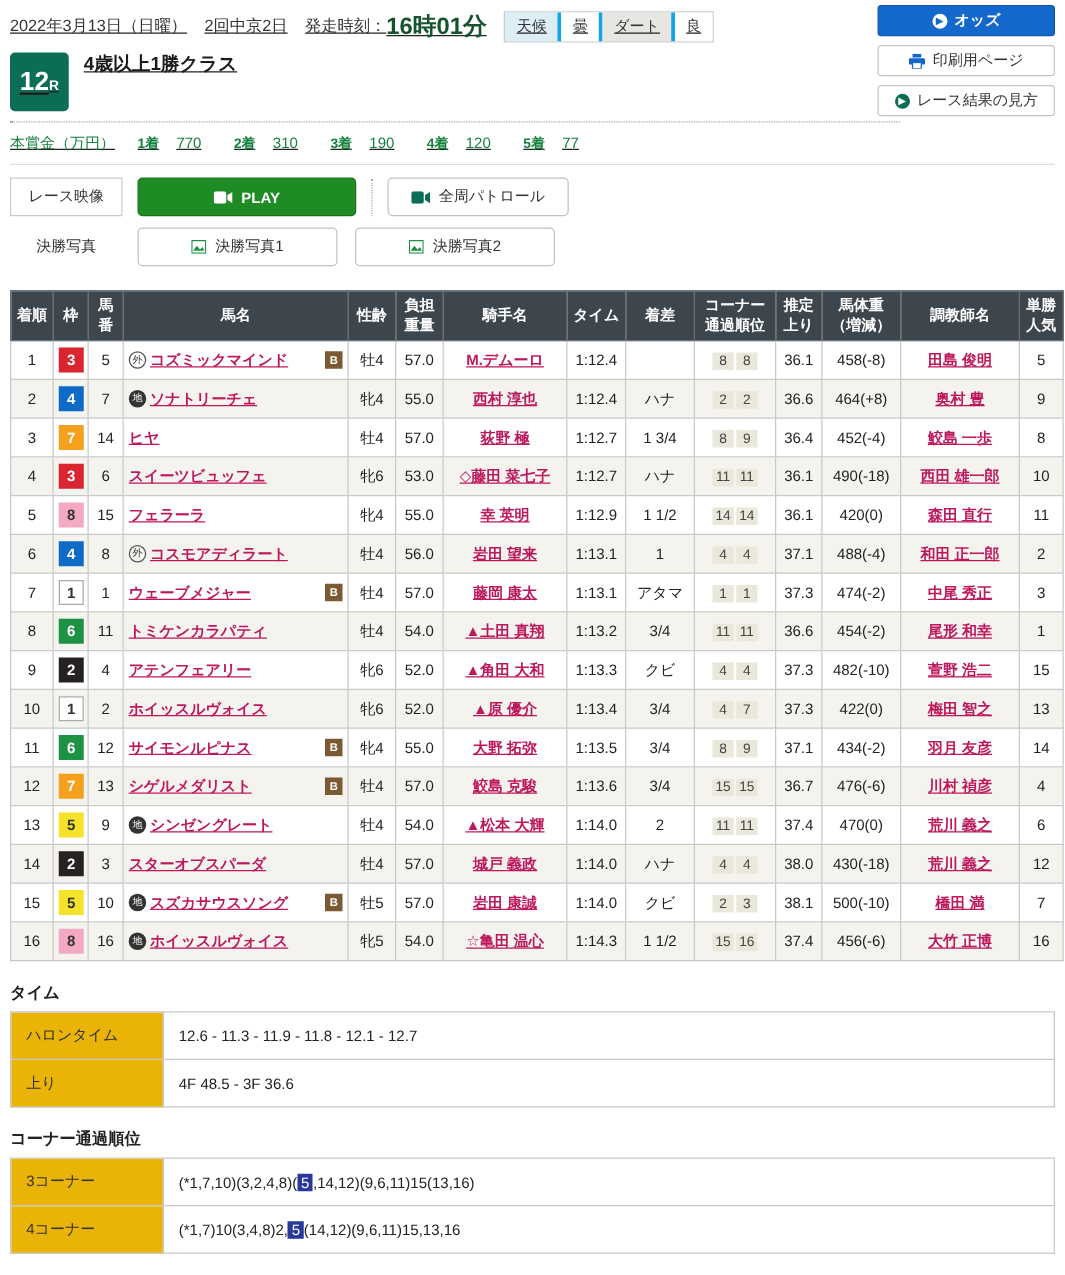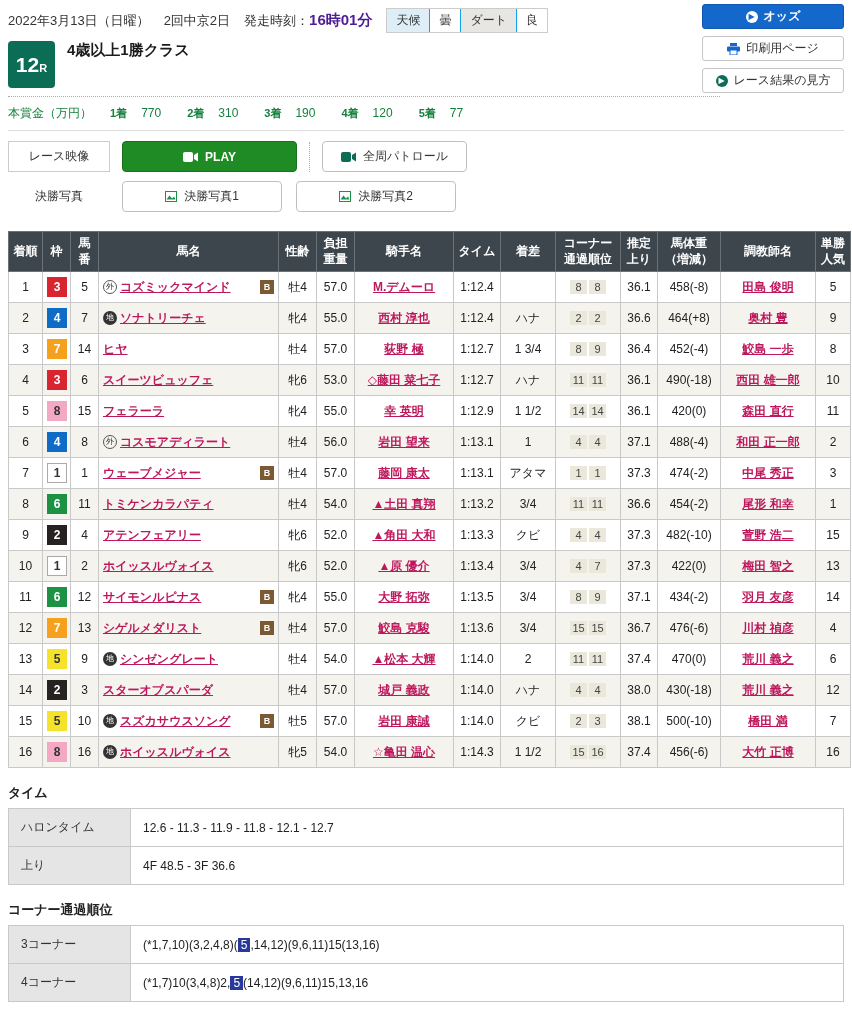--- a/index.html
+++ b/index.html
@@ -4,25 +4,25 @@
 <style>
   * { box-sizing: border-box; margin: 0; padding: 0; }
   body {
     width: 852px; height: 1020px; background: #fff;
     font-family: "Liberation Sans", "DejaVu Sans", sans-serif;
     color: #222; font-size: 12px; position: relative; overflow: hidden;
   }
   a.hlink { color: #be185d; text-decoration: underline; cursor: pointer; font-weight: bold; }
 
   
-  .top-area { position: relative; padding: 8px 8px 0 8px; }
+  .top-area { position: relative; padding: 8px 8px 0 8px; text-decoration: underline; }
   .date-row { display: flex; align-items: center; font-size: 13px; color: #333; }
-  .date-row .strong { font-weight: bold; font-size: 15px; color: #4c1d95; }
+  .date-row .strong { font-weight: bold; font-size: 19px; color: #14532d; }
   .cond-badges { display: flex; margin-left: 14px; border: 1px solid #ccc; }
-  .cond-badges span { padding: 3px 9px; font-size: 12px; border-right: 1px solid #0ea5e9; background:#fff; }
+  .cond-badges span { padding: 3px 9px; font-size: 12px; border-right: 3px solid #0ea5e9; background:#fff; }
   .cond-badges span:last-child { border-right: none; }
   .badge-label-blue { background: #ddeef7 !important; }
   .badge-label-gray { background: #e8e6e2 !important; }
 
   .right-buttons { position: absolute; top: 4px; right: 8px; width: 142px; }
   .btn { display: flex; align-items: center; justify-content: center; gap: 6px;
          width: 142px; height: 25px; border-radius: 3px; font-size: 12px;
          margin-bottom: 7px; cursor: pointer; }
   .btn-odds { background: #1568cb; color: #fff; font-weight: bold; border: 1px solid #1157ad; }
   .btn-white { background: #fff; color: #333; border: 1px solid #c5c5c5; }
@@ -44,21 +44,21 @@
   .dotted-sep { width: 712px; border-bottom: 1px dotted #aaa; margin: 8px 0 0 0; }
   .prize-row { display: flex; align-items: center; width: 712px; padding: 8px 0; font-size: 12px; color: #15803d; }
   .prize-row .plabel { margin-right: 18px; }
   .prize-pair { display: flex; align-items: baseline; margin-right: 26px; }
   .prize-pair .rk { font-size: 11px; font-weight: bold; margin-right: 14px; }
   .solid-sep { border-bottom: 1px solid #ddd; margin: 0; }
 
   
   .media-area { padding: 10px 8px 6px 8px; }
   .media-row { display: flex; align-items: center; margin-bottom: 9px; }
-  .media-label { border: 1px solid #ccc; padding: 6px 0; width: 102px; text-align: center;
+  .media-label { border: 1px solid #ccc; padding: 6px 0; width: 90px; text-align: center;
                  font-size: 12px; color: #333; }
   .media-label.noborder { border-color: transparent; }
   .btn-play { margin-left: 12px; width: 175px; height: 31px; background: #1f8b24;
               border: 1px solid #187019; border-radius: 4px; color: #fff; font-weight: bold;
               display: flex; align-items: center; justify-content: center; gap: 7px; cursor: pointer; }
   .vdivider { border-left: 1px dotted #aaa; height: 30px; margin: 0 12px; }
   .btn-outline { height: 31px; background: #fff; border: 1px solid #c0c0c0; border-radius: 4px;
                  color: #333; display: flex; align-items: center; justify-content: center;
                  gap: 7px; padding: 0 18px; cursor: pointer; font-size: 12px; }
   .btn-photo1 { margin-left: 12px; width: 160px; }
@@ -91,21 +91,21 @@
   .mark-chi { background: #333; color: #fff; }
   .bbadge { margin-left: auto; width: 14px; height: 14px; background: #7b5a33; color: #fff;
             font-size: 9px; font-weight: bold; line-height: 14px; text-align: center; flex: none; }
   .cbox { display: inline-block; min-width: 17px; padding: 1px 2px; background: #eae8db;
           margin: 0 1px; font-size: 11px; color: #444; }
 
   
   .section-title { font-size: 13px; font-weight: bold; color: #222; margin: 16px 8px 6px 8px; }
   table.kv { border-collapse: collapse; table-layout: fixed; width: 836px; margin: 0 8px; }
   table.kv td { border: 1px solid #c9c9c9; padding: 10px 12px; font-size: 12px; }
-  table.kv td.kv-label { width: 122px; background: #e5e5e5; color: #333; }
+  table.kv td.kv-label { width: 122px; background: #eab308; color: #333; }
   .chl { background: #28399b; color: #fff; padding: 0 3px; }
 </style>
 </head>
 <body>
 
 <div class="top-area">
   <div class="date-row">
     <span>2022年3月13日（日曜）</span>
     <span style="width:14px"></span>
     <span>2回中京2日</span>

